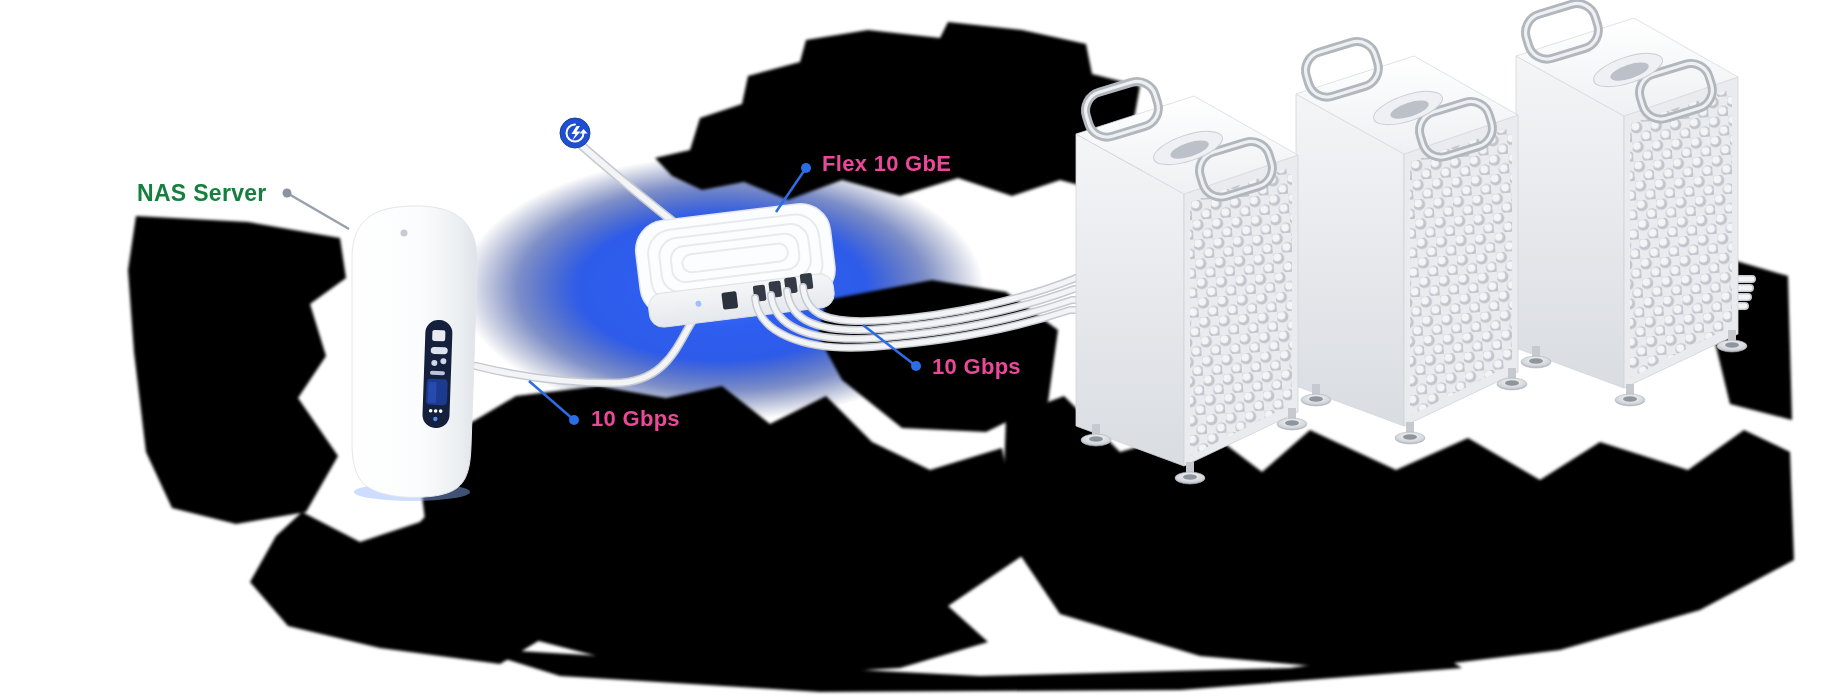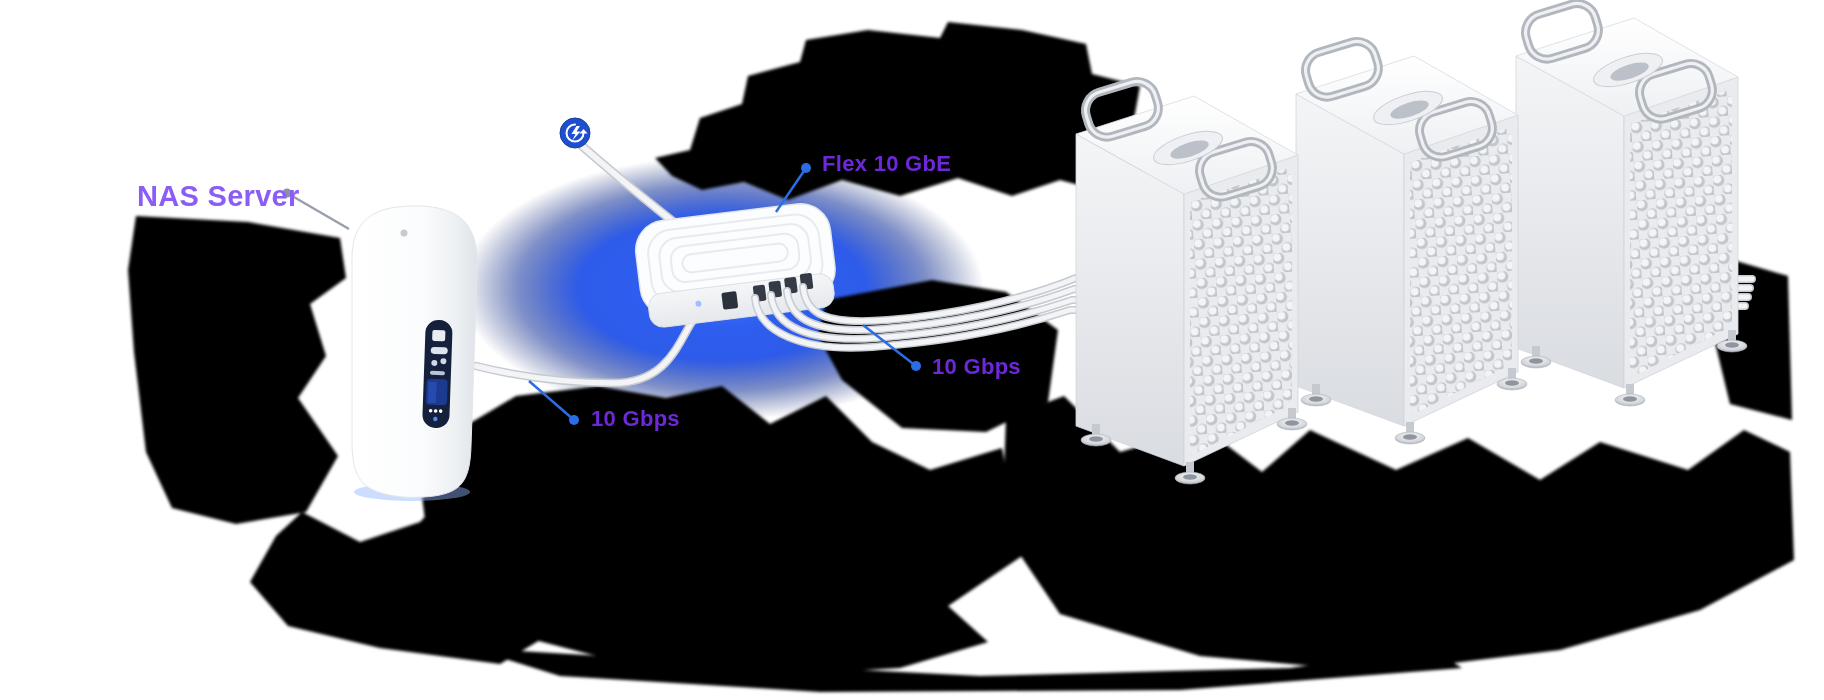--- a/index.html
+++ b/index.html
@@ -12,22 +12,22 @@
   }
   .scene{position:absolute;left:0;top:0;width:1824px;height:700px;display:block;}
   .lbl{
     position:absolute;
     font-weight:700;
     white-space:nowrap;
     line-height:1;
     letter-spacing:0.3px;
     user-select:none;
   }
-  .lbl-dark{color:#8b5cf6;font-size:29px;}
-  .lbl-blue{color:#6d28d9;font-size:22px;}
+  .lbl-dark{color:#15803d;font-size:23px;}
+  .lbl-blue{color:#ec4899;font-size:22px;}
 </style>
 </head>
 <body>
 
 <div class="stage">
 
   <svg class="scene" viewBox="0 0 1824 700" xmlns="http://www.w3.org/2000/svg">
     <defs>
       <radialGradient id="glowGrad" cx="50%" cy="50%" r="50%">
         <stop offset="0%" stop-color="#4a77f7"></stop>

